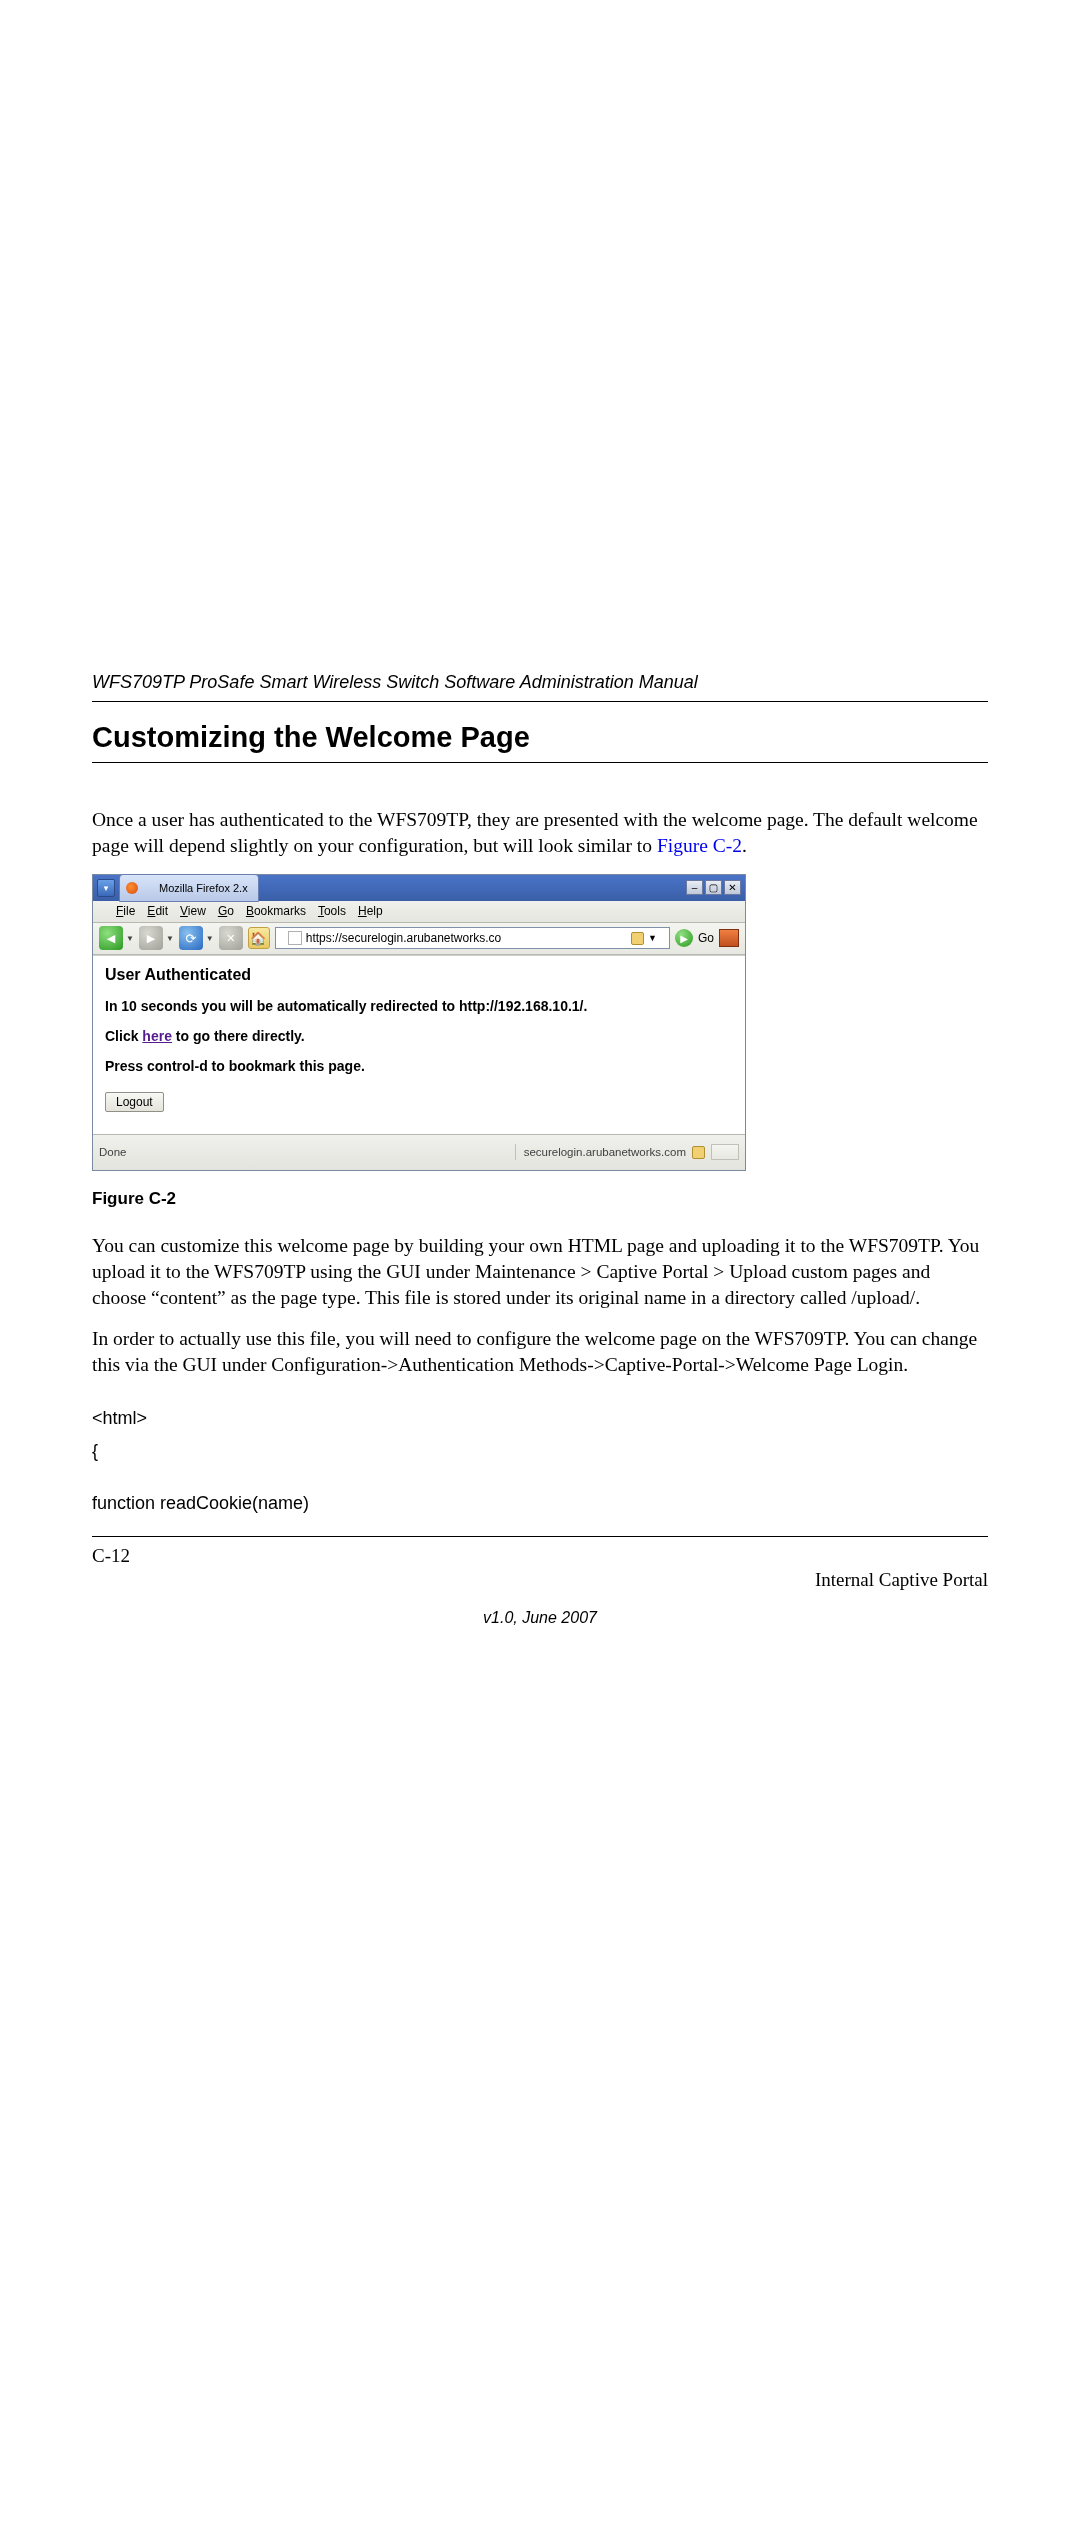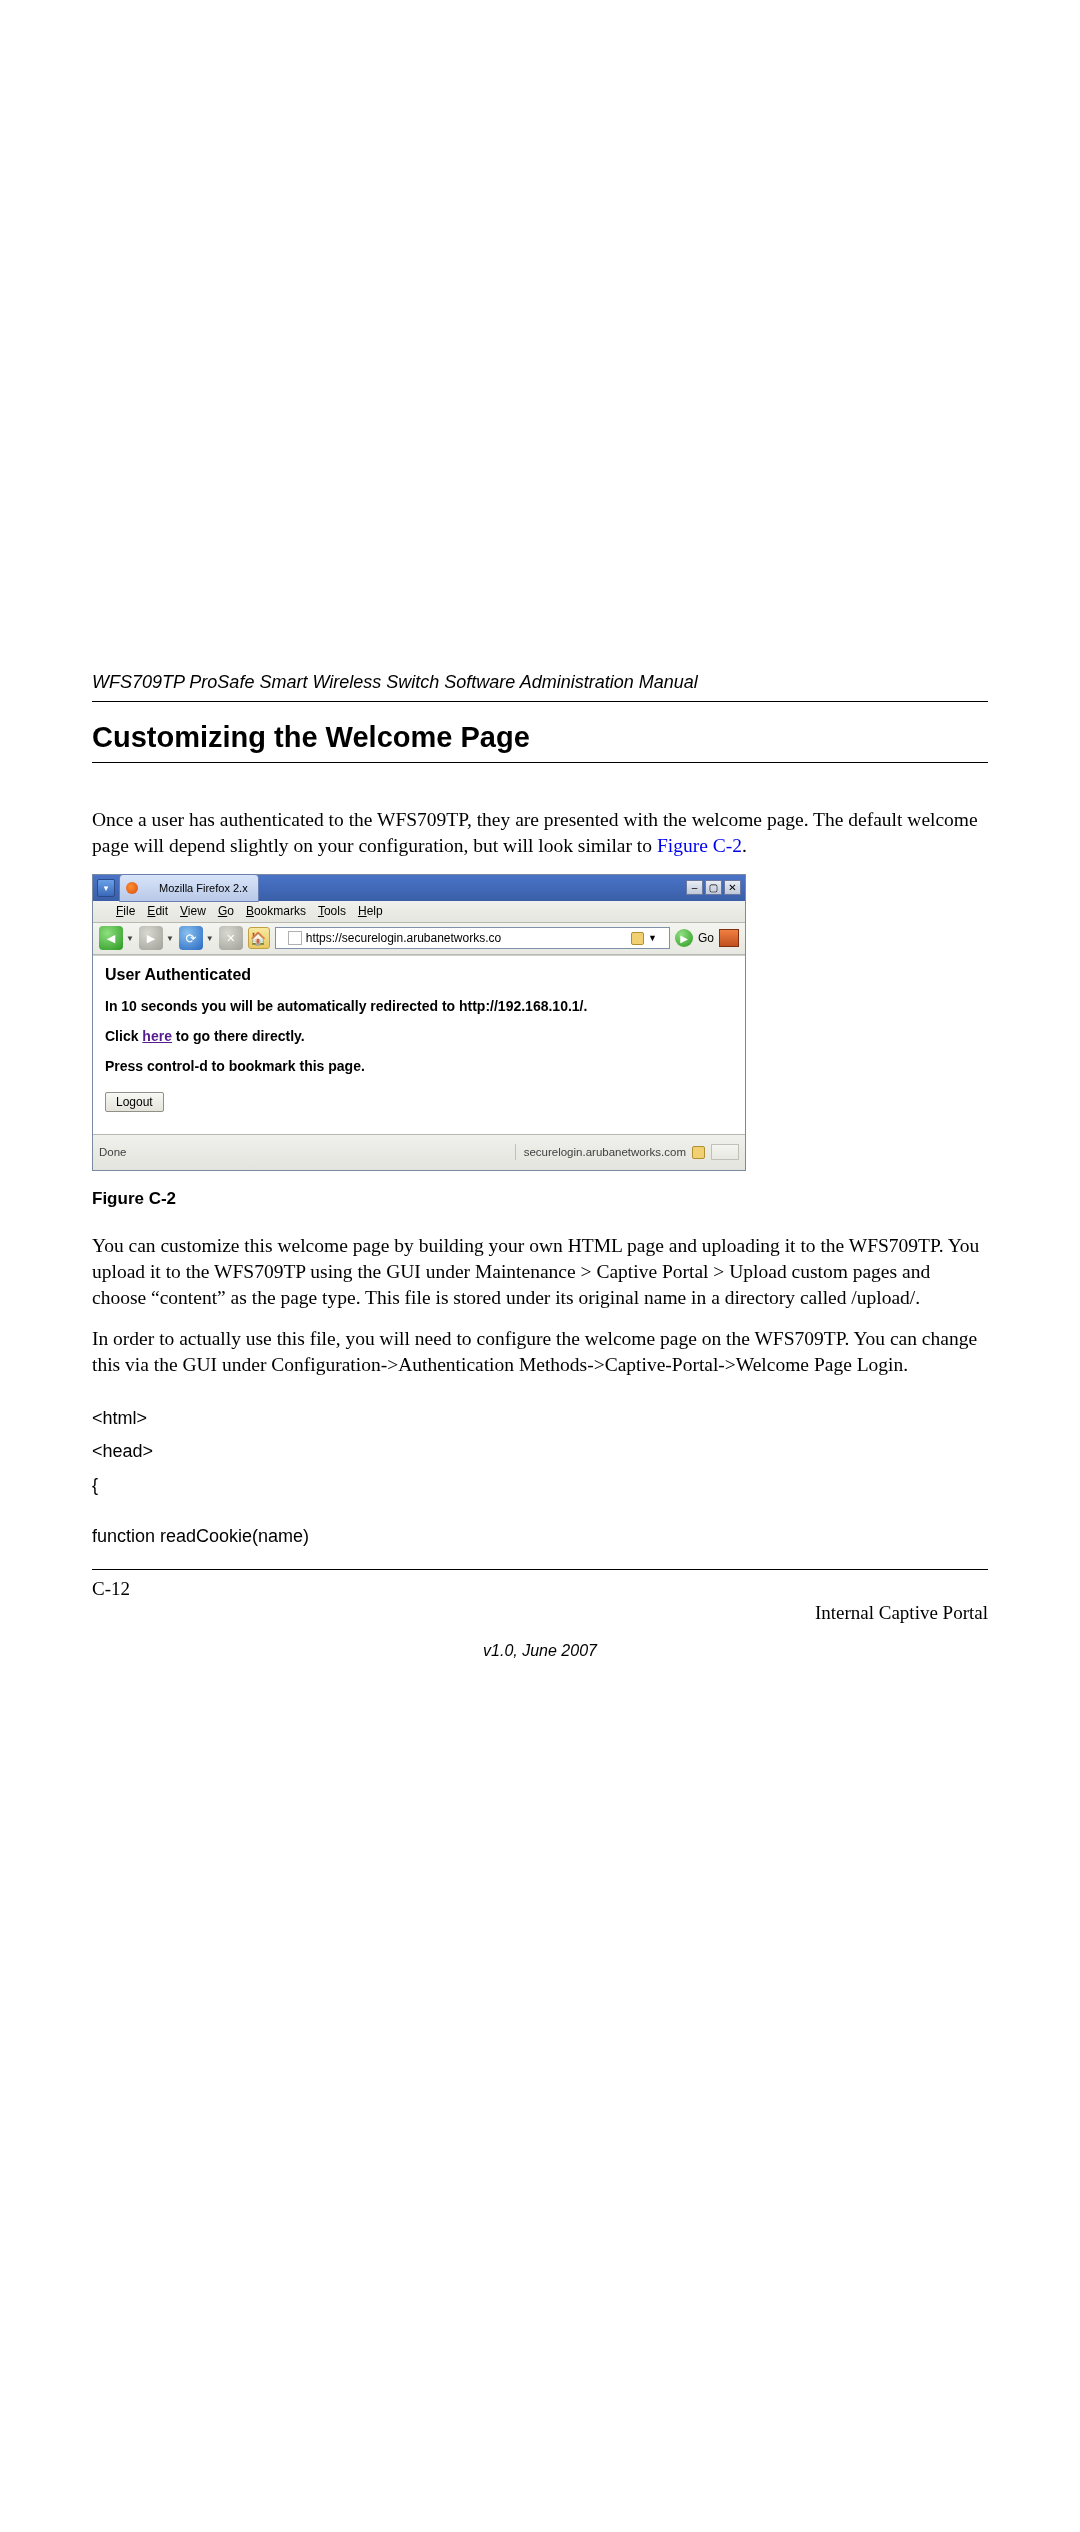--- a/index.html
+++ b/index.html
@@ -334,21 +334,20 @@
     </div>
   </div>
 
   <div class="figure-caption">Figure C-2</div>
 
   <p class="body-para">You can customize this welcome page by building your own HTML page and uploading it to the WFS709TP. You upload it to the WFS709TP using the GUI under Maintenance &gt; Captive Portal &gt; Upload custom pages and choose “content” as the page type. This file is stored under its original name in a directory called /upload/.</p>
   <p class="body-para">In order to actually use this file, you will need to configure the welcome page on the WFS709TP. You can change this via the GUI under Configuration-&gt;Authentication Methods-&gt;Captive-Portal-&gt;Welcome Page Login.</p>
 
   <div class="code-block">
     <div>&lt;html&gt;</div>
-    <div>&lt;head&gt;</div>
     <div>{</div>
     <div style="height:18px"></div>
     <div>function readCookie(name)</div>
   </div>
 
   <div class="footer-row">
     <span class="footer-left">C-12</span>
     <span class="footer-right">Internal Captive Portal</span>
   </div>
   <div class="version-line">v1.0, June 2007</div>

